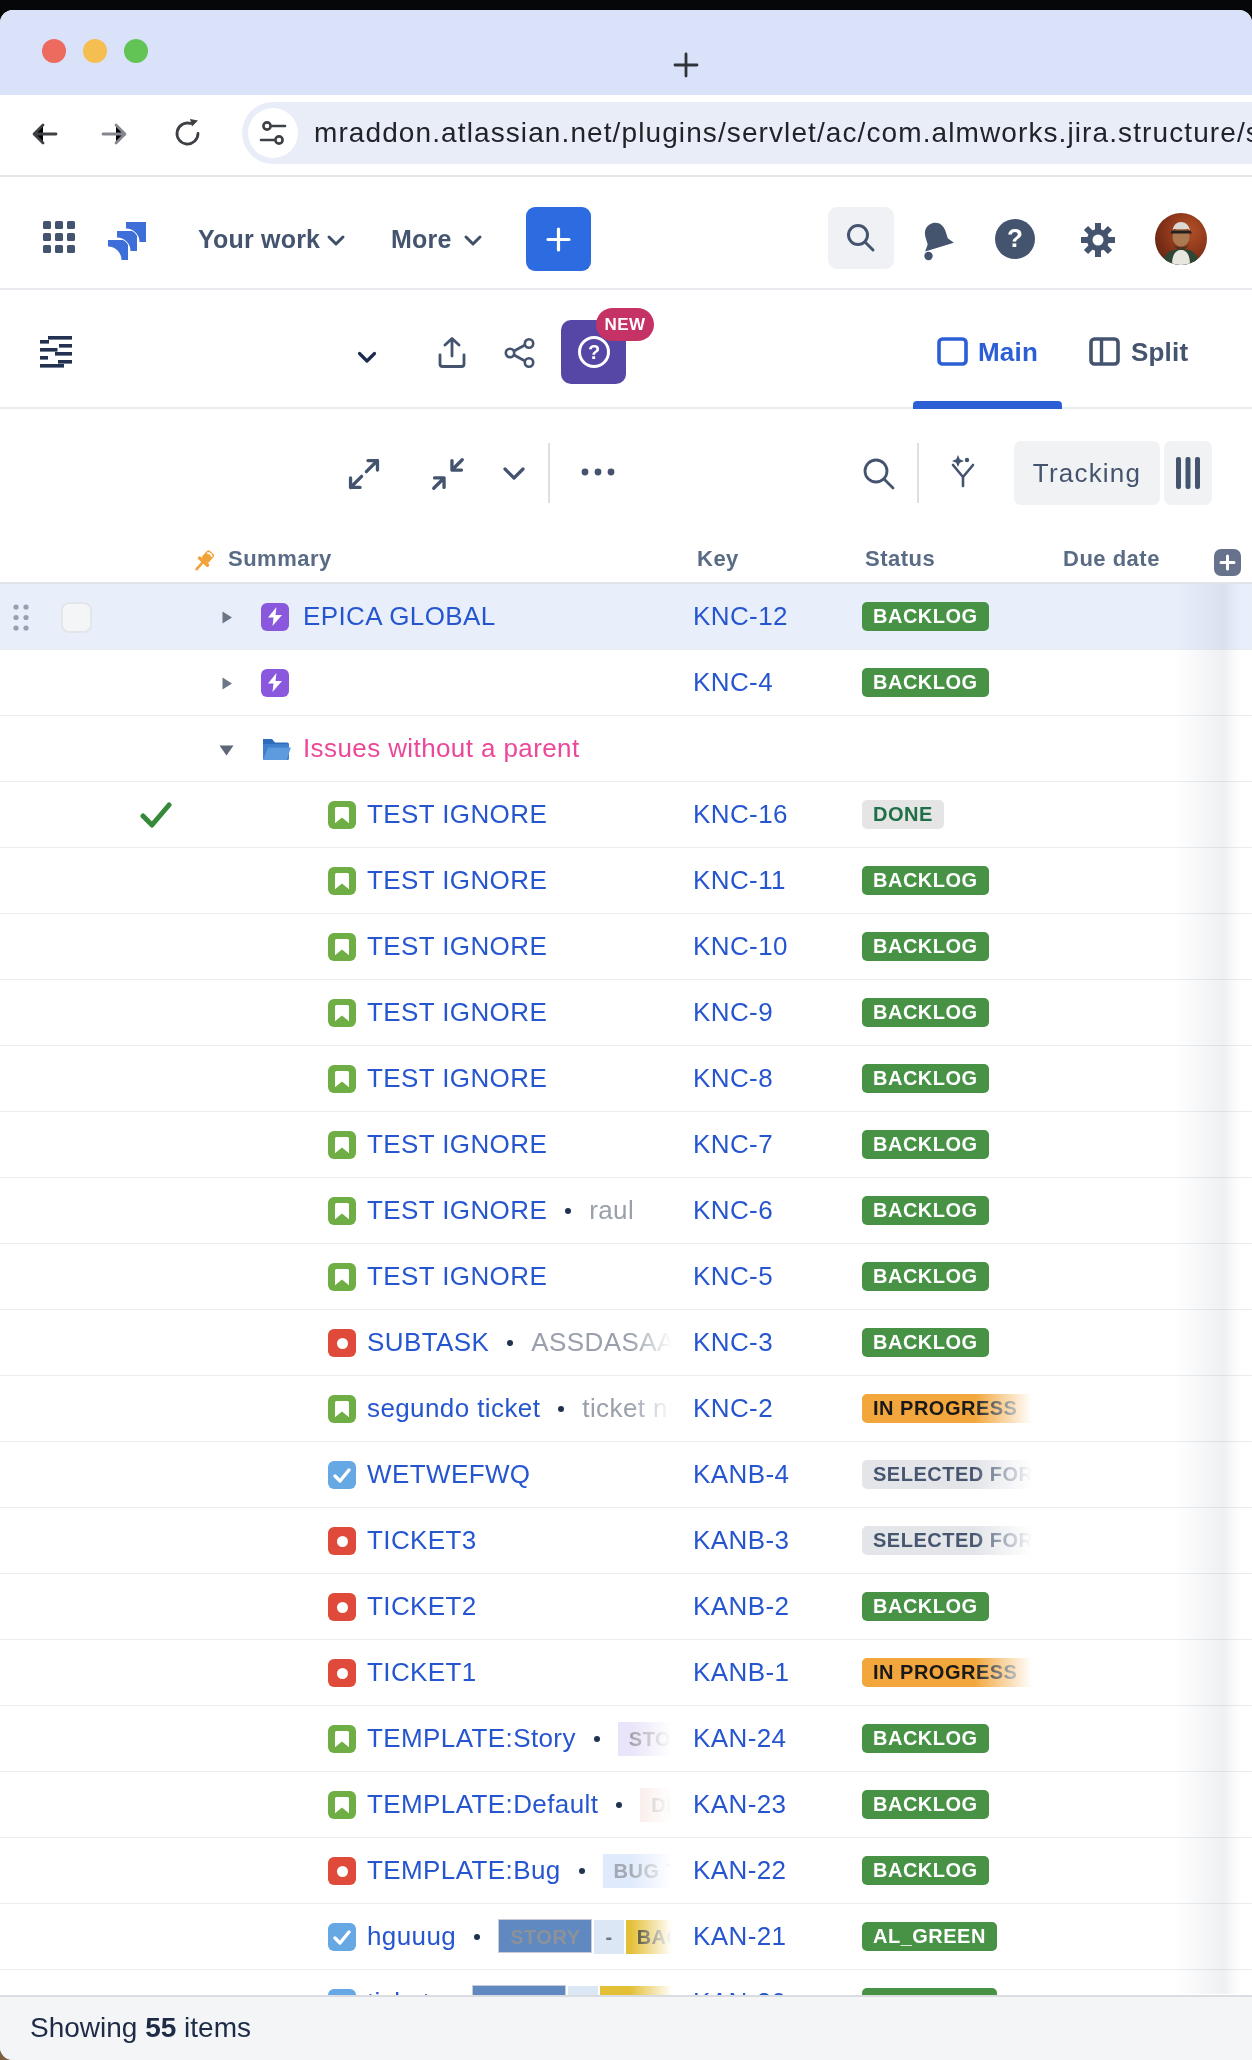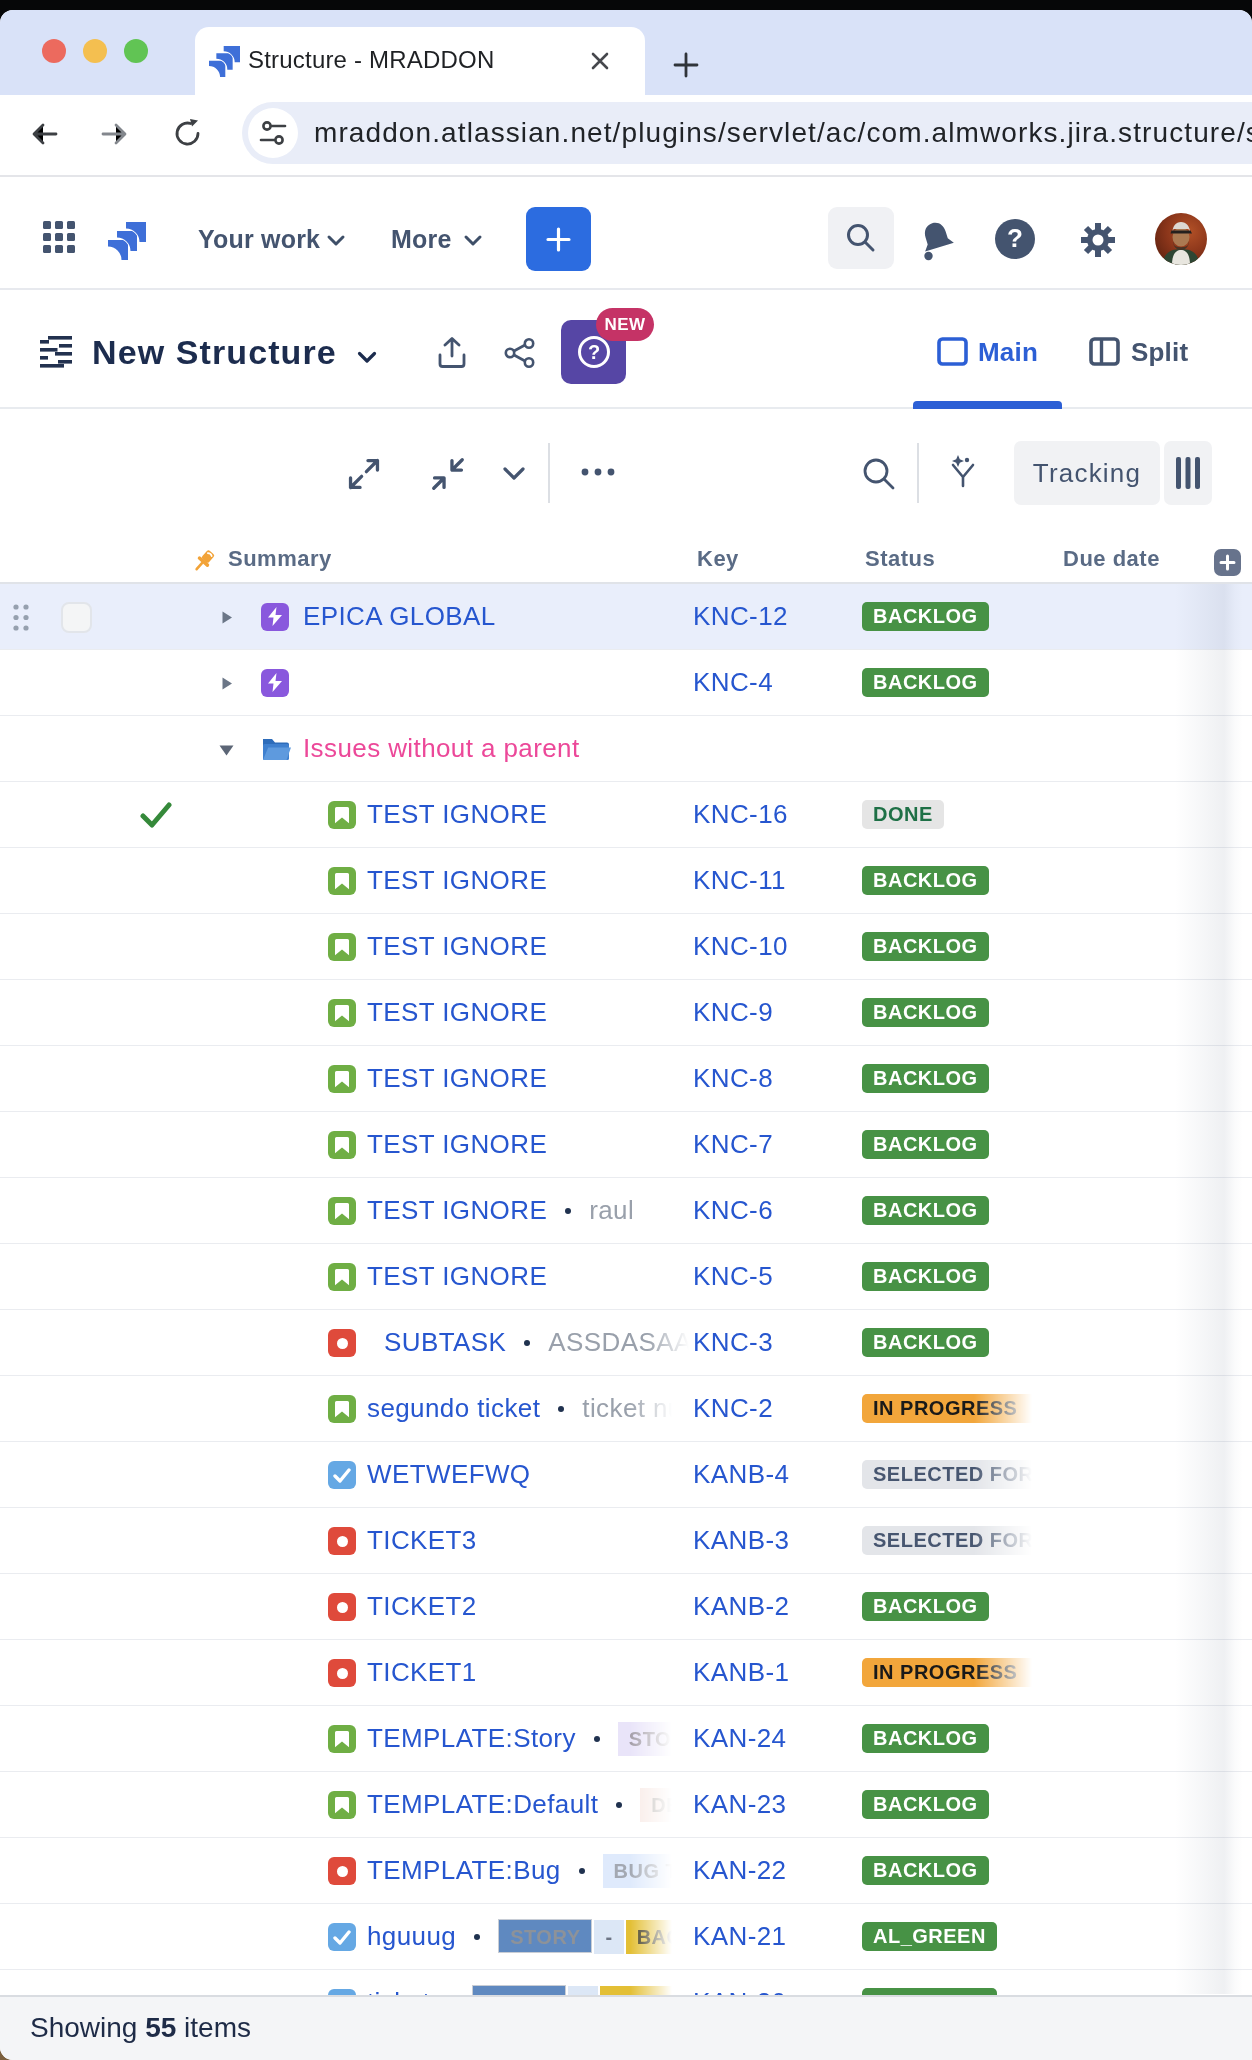--- a/index.html
+++ b/index.html
@@ -61,31 +61,20 @@
 #footer span{position:absolute;left:30px;top:0;height:64px;line-height:62px;font-size:28px;color:#1e2b47}
 #rshadow{position:absolute;left:1175px;top:574px;width:68px;height:1410px;z-index:5;background:linear-gradient(90deg,rgba(23,43,77,0) 0%,rgba(23,43,77,0.07) 72%,rgba(23,43,77,0.02) 88%,rgba(23,43,77,0) 100%)}
 </style></head><body>
 <div id="corner"></div>
 <div id="win">
 
 <div id="tabstrip">
 <div class="tl" style="left:42px;background:#ec6a5e"></div>
 <div class="tl" style="left:83px;background:#f4bf50"></div>
 <div class="tl" style="left:124px;background:#61c454"></div>
-<div id="tab">
-<svg class="abs" style="left:14px;top:19px" width="31" height="31" viewBox="0 0 38 38">
-<path d="M0 18 H20 V38 H13.5 A13.5 13.5 0 0 0 0 24.5 Z" fill="#3e6fd8"></path>
-<path d="M9 9 H29 V29 H22.5 A13.5 13.5 0 0 0 9 15.5 Z" fill="#3e6fd8" stroke="#fff" stroke-width="1.8" paint-order="stroke"></path>
-<path d="M18 0 H38 V20 H31.5 A13.5 13.5 0 0 0 18 6.5 Z" fill="#3e6fd8" stroke="#fff" stroke-width="1.8" paint-order="stroke"></path>
-</svg>
-<div class="title">Structure - MRADDON</div>
-<svg class="abs" style="left:395px;top:24px" width="20" height="20" viewBox="0 0 20 20">
-          <path d="M3 3 L17 17 M17 3 L3 17" stroke="#46484d" stroke-width="2.6" stroke-linecap="round"></path>
-        </svg>
-</div>
 <svg class="abs" style="left:671px;top:40px" width="30" height="30" viewBox="0 0 30 30">
         <path d="M15 4 V26 M4 15 H26" stroke="#30343a" stroke-width="2.8" stroke-linecap="round"></path>
       </svg>
 </div>
 <div id="urlrow">
 <svg class="abs" style="left:30px;top:24px" width="30" height="30" viewBox="0 0 30 30">
         <path d="M26 15 H5 M13 6 L4 15 l9 9" stroke="#3d4044" stroke-width="2.8" stroke-linecap="round" stroke-linejoin="round"></path>
       </svg>
 <svg class="abs" style="left:99px;top:24px" width="30" height="30" viewBox="0 0 30 30">
         <path d="M4 15 H25 M17 6 l9 9 -9 9" stroke="#83878d" stroke-width="2.8" stroke-linecap="round" stroke-linejoin="round"></path>
@@ -188,21 +177,20 @@
 <svg class="abs" style="left:40px;top:46px" width="32" height="32" viewBox="0 0 32 32">
         <rect x="8" y="0" width="24" height="3.6" fill="#22314f"></rect>
         <rect x="0" y="4" width="9" height="3.6" fill="#22314f"></rect>
         <rect x="19" y="8" width="13" height="3.6" fill="#22314f"></rect>
         <rect x="0" y="12" width="17.5" height="3.6" fill="#22314f"></rect>
         <rect x="15" y="16" width="17" height="3.6" fill="#22314f"></rect>
         <rect x="0" y="20" width="8" height="3.6" fill="#22314f"></rect>
         <rect x="18" y="24" width="14" height="3.6" fill="#22314f"></rect>
         <rect x="0" y="28" width="24" height="3.6" fill="#22314f"></rect>
       </svg>
-<div id="stitle">New Structure</div>
 <svg class="abs" style="left:356px;top:60px" width="22" height="15" viewBox="0 0 22 15">
         <path d="M3.5 3.5 l7.5 7.5 7.5-7.5" stroke="#1c2c4e" stroke-width="3.2" fill="none" stroke-linecap="round" stroke-linejoin="round"></path>
       </svg>
 <svg class="abs" style="left:437px;top:47px" width="30" height="32" viewBox="0 0 30 32">
         <path d="M15 2 V19 M8 8 L15 1.5 L22 8" stroke="#44546f" stroke-width="2.8" fill="none" stroke-linecap="round" stroke-linejoin="round"></path>
         <path d="M3 18 V27 a2.5 2.5 0 0 0 2.5 2.5 h19 a2.5 2.5 0 0 0 2.5-2.5 V18" stroke="#44546f" stroke-width="2.8" fill="none" stroke-linecap="round"></path>
       </svg>
 <svg class="abs" style="left:504px;top:48px" width="32" height="30" viewBox="0 0 32 30">
         <g fill="none" stroke="#44546f" stroke-width="2.6">
           <circle cx="25" cy="5.5" r="4.2"></circle>
@@ -444,21 +432,21 @@
       </div>
       <span class="key">KNC-5</span>
       <span class="badge bsolid bpos">BACKLOG</span>
     </div>
 <div class="row" style="top:1300px">
       <div class="ic" style="left:328px;background:#df4a3b">
         <svg class="abs" style="left:8.5px;top:8.5px" width="11" height="11" viewBox="0 0 11 11">
           <circle cx="5.5" cy="5.5" r="5.5" fill="#fff"></circle>
         </svg>
       </div>
-      <div class="itxt fade" style="left:384px;width:305px">
+      <div class="itxt fade" style="left:367px;width:305px">
         <span class="lnk">SUBTASK</span>
         <span class="dot"></span>
         <span class="dsc">ASSDASAASDASDAS</span>
       </div>
       <span class="key">KNC-3</span>
       <span class="badge bsolid bpos">BACKLOG</span>
     </div>
 <div class="row" style="top:1366px">
       <div class="ic" style="left:328px;background:#6fae44">
         <svg class="abs" style="left:7px;top:6px" width="14" height="17" viewBox="0 0 14 17">

